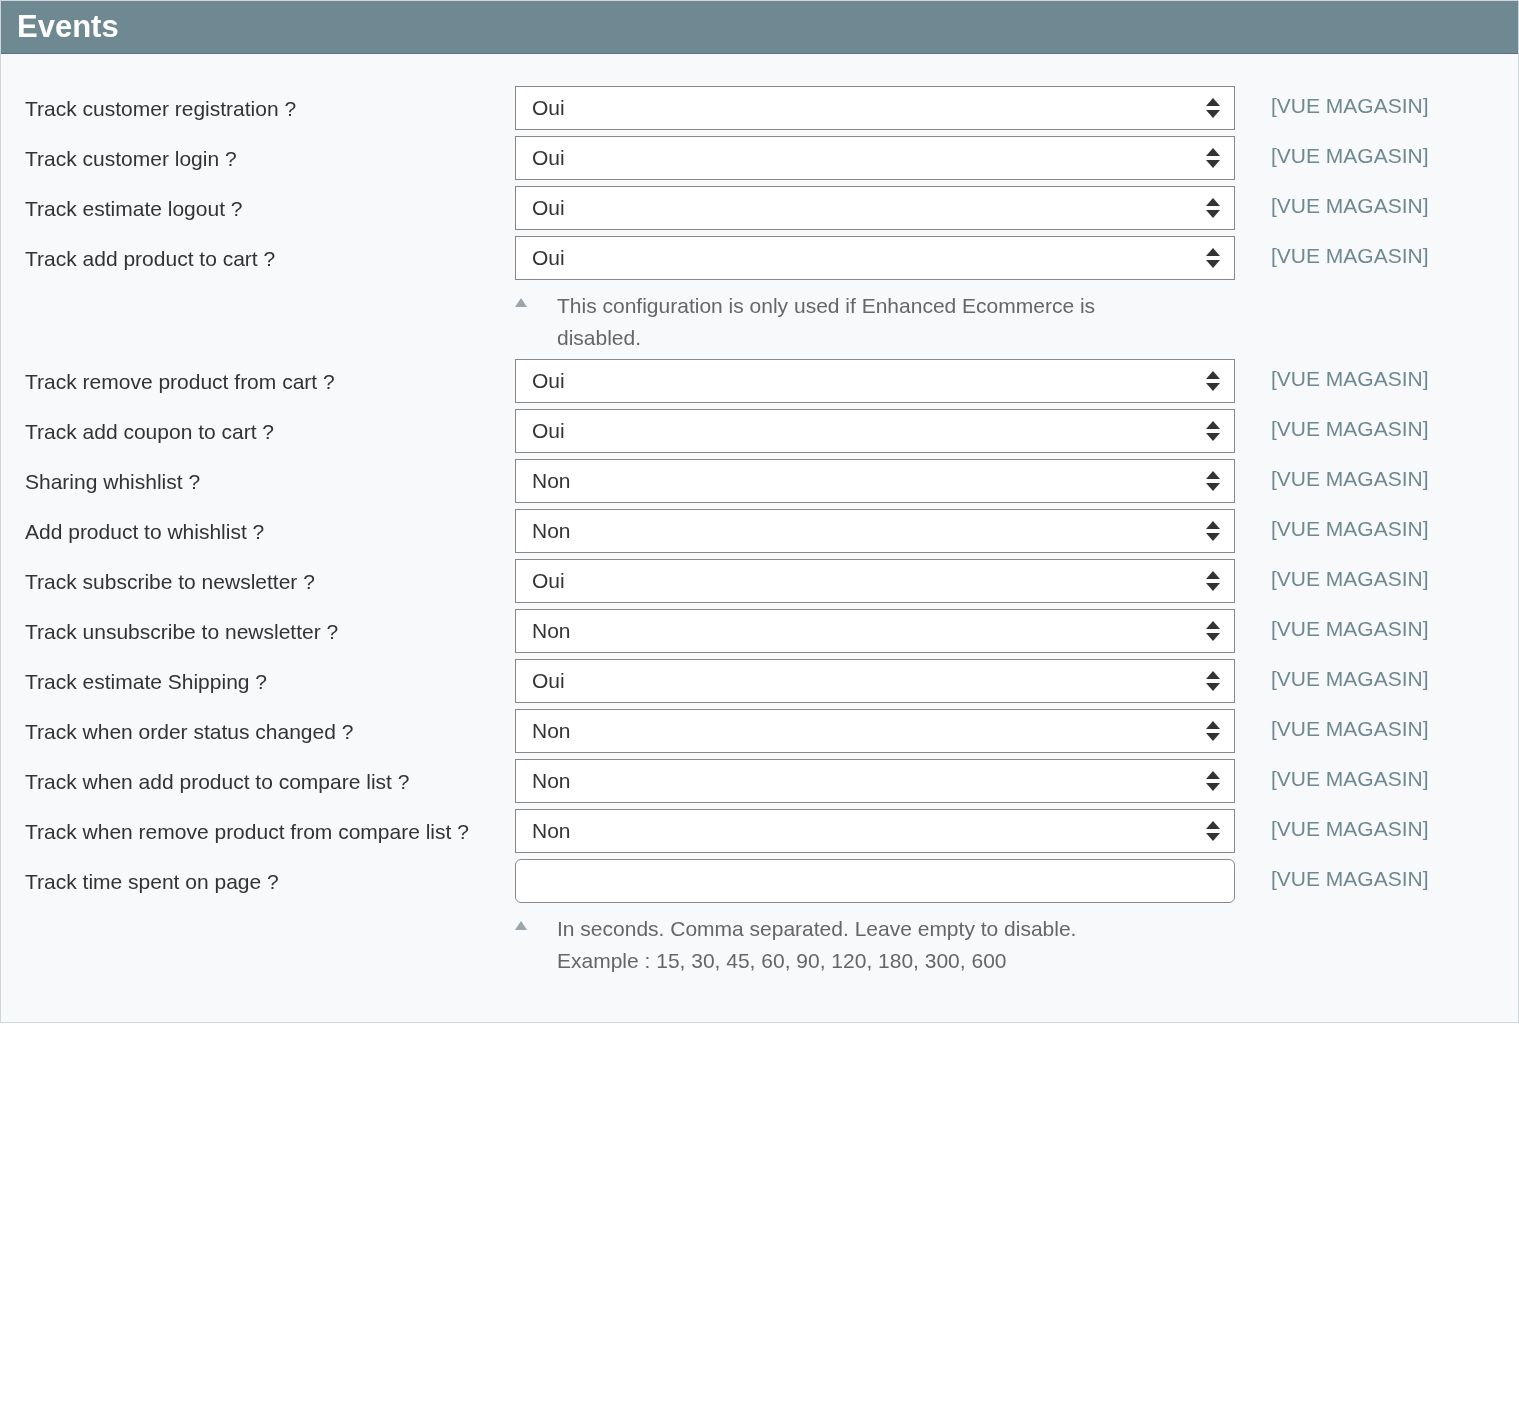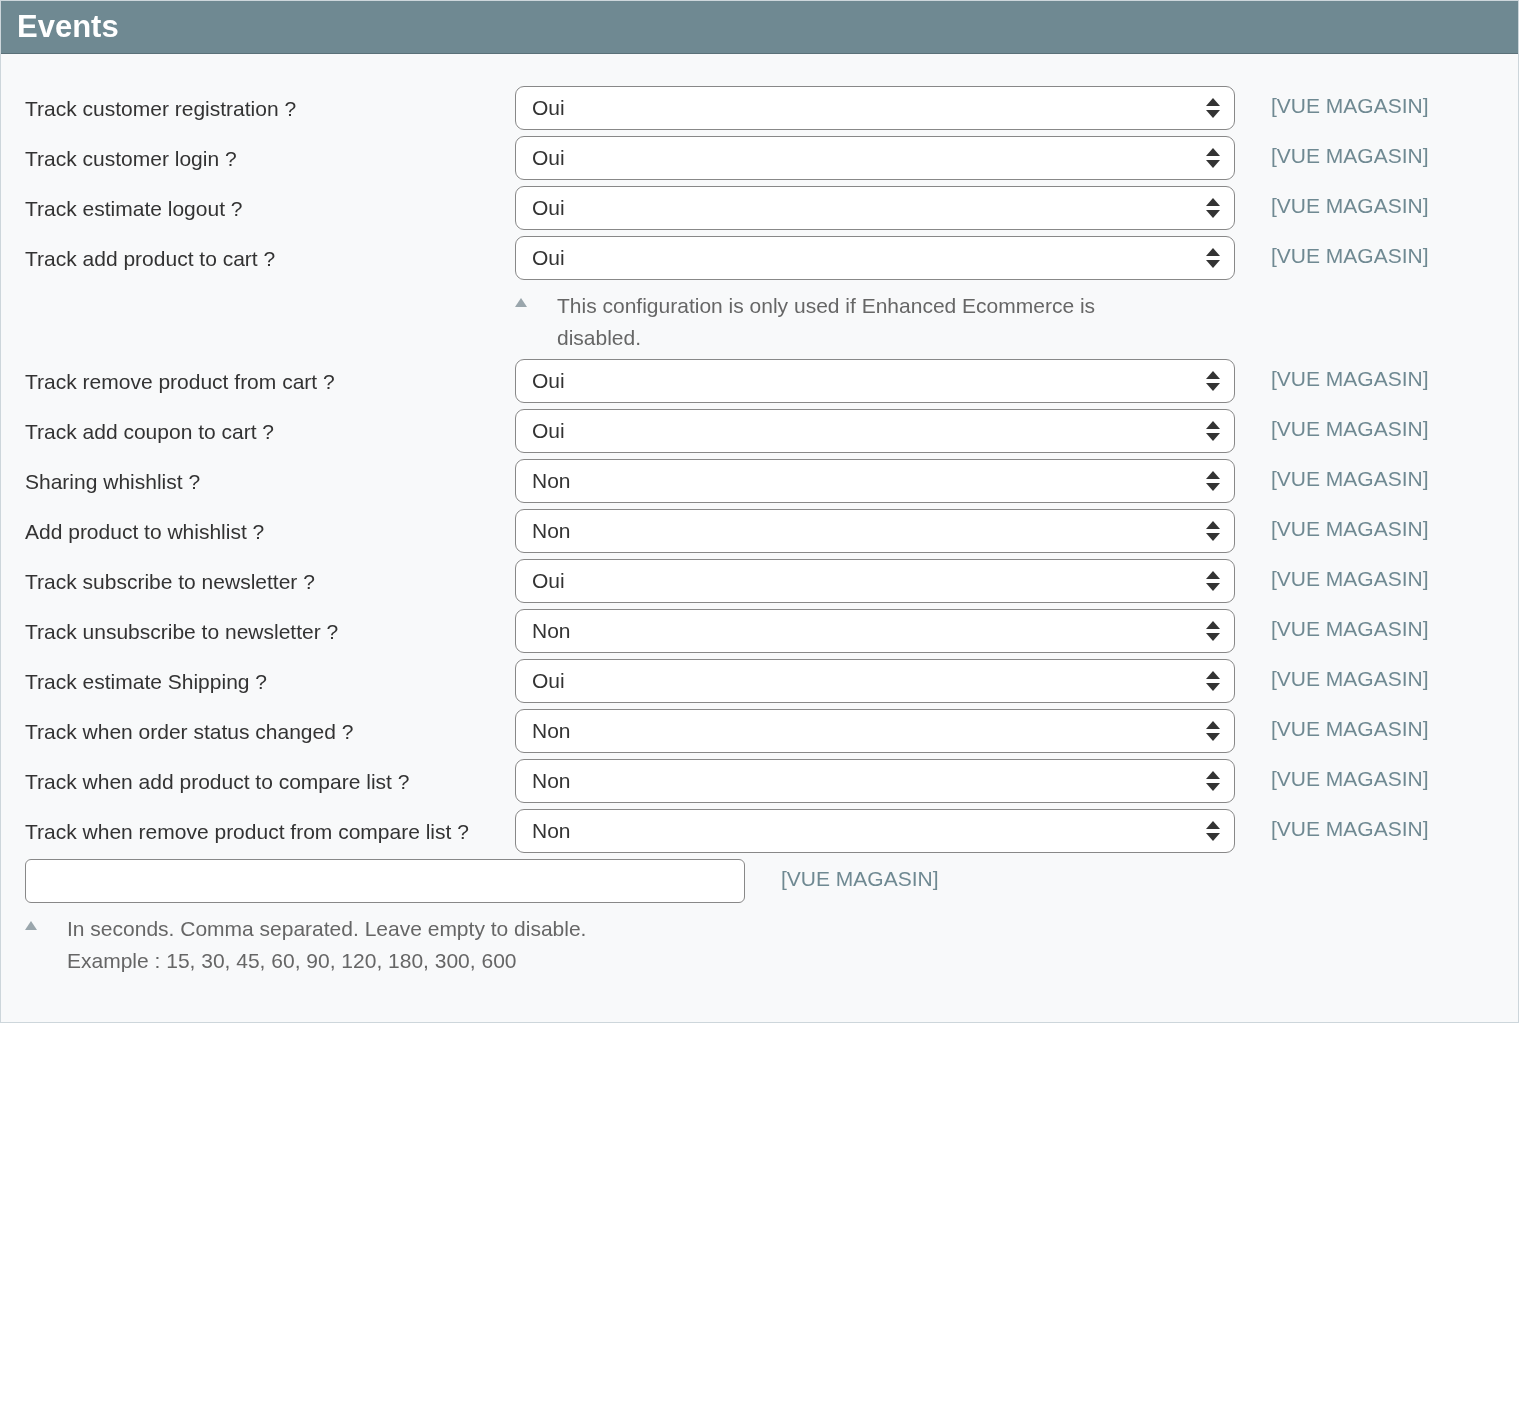--- a/index.html
+++ b/index.html
@@ -46,21 +46,21 @@
     padding-left: 36px;
     padding-top: 8px;
     color: #6f8992;
     white-space: nowrap;
   }
   .select-wrapper {
     position: relative;
     width: 100%;
     height: 44px;
     border: 1px solid #888;
-    border-radius: 9px;
+    border-radius: 0;
     background: #fff;
     display: flex;
     align-items: center;
     padding: 0 48px 0 16px;
     cursor: pointer;
   }
   .select-wrapper .value {
     color: #333;
   }
   .updown {
@@ -303,20 +303,21 @@
             <span class="value">Non</span>
             <span class="updown">
               <span class="tri-up"></span>
               <span class="tri-down"></span>
             </span>
           </div>
         </div>
         <div class="scope-col">[VUE MAGASIN]</div>
       </div>
       <div class="form-row">
+        <div class="label-col">Track time spent on page ?</div>
         <div class="control-col"><input type="text" class="text-input" style=""><div class="hint">
             <span class="hint-arrow"></span>
             <span class="hint-text">In seconds. Comma separated. Leave empty to disable. Example : 15, 30, 45, 60, 90, 120, 180, 300, 600</span>
           </div></div>
         <div class="scope-col">[VUE MAGASIN]</div>
       </div>
     </div>
 </div>
 
 </body></html>

